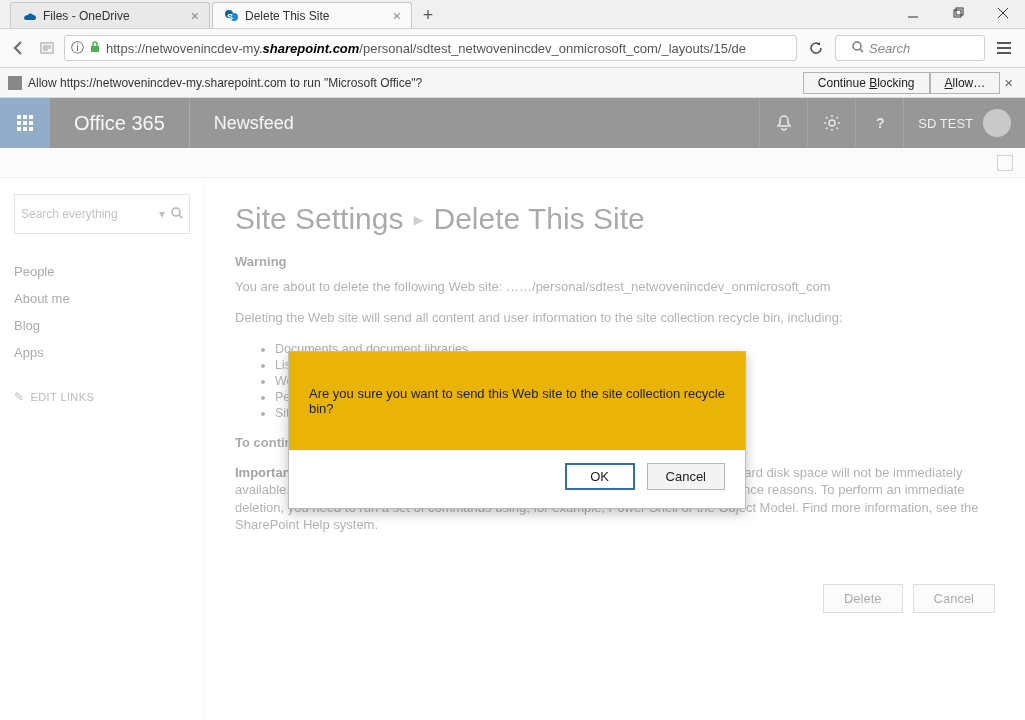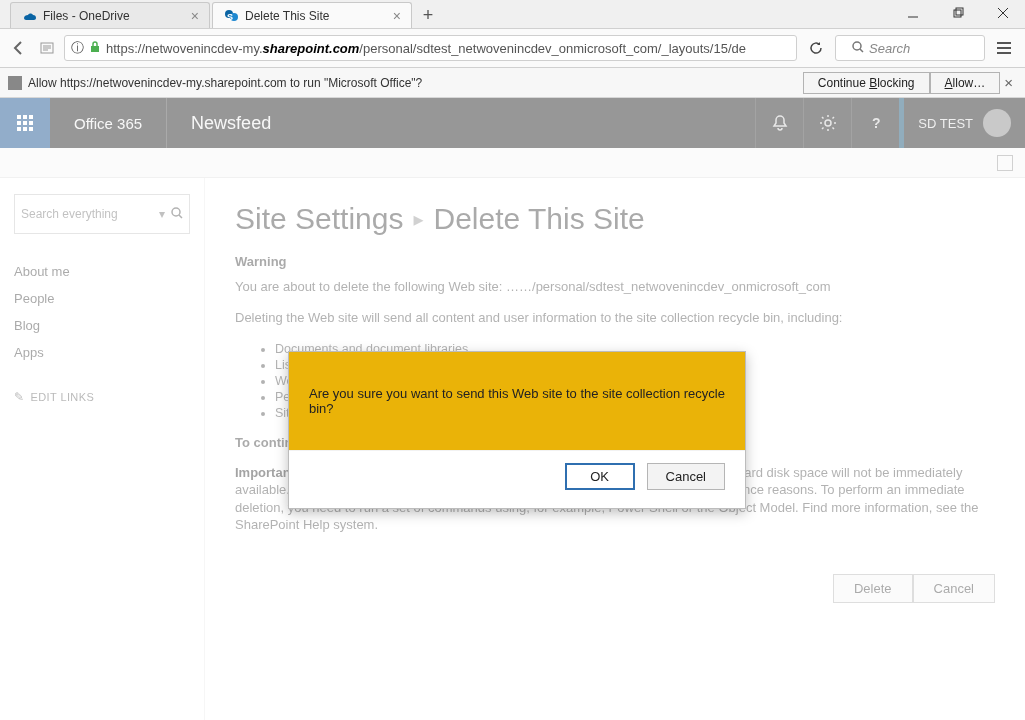--- a/index.html
+++ b/index.html
@@ -39,25 +39,25 @@
   .infobar .dismiss { color: #666; font-size: 15px; padding: 0 4px; }
 
   
   .page-wrap { position: relative; height: calc(720px - 28px - 38px - 30px); background: #fff; }
 
   
   .suitebar { display: flex; align-items: center; height: 50px; background: #1a1a1a; color: #fff; }
   .waffle { width: 50px; height: 50px; background: #0f4a8a; display: flex; align-items: center; justify-content: center; }
   .waffle-grid { display: grid; grid-template-columns: repeat(3, 4px); grid-template-rows: repeat(3, 4px); gap: 2px; }
   .waffle-grid span { background: #fff; }
-  .brand { padding: 0 24px; font-size: 15px; border-right: 1px solid #444; height: 100%; display: flex; align-items: center; color: #eee; }
+  .brand { padding: 0 24px; font-size: 20px; border-right: 1px solid #444; height: 100%; display: flex; align-items: center; color: #eee; }
   .site-title { padding: 0 24px; font-size: 18px; color: #eee; }
   .suite-right { margin-left: auto; display: flex; align-items: center; }
   .suite-icon { width: 48px; height: 50px; display: flex; align-items: center; justify-content: center; border-left: 1px solid #333; color: #ccc; font-size: 16px; }
-  .user-block { display: flex; align-items: center; gap: 10px; padding: 0 14px; border-left: 5px solid #0c4a6e; color: #ddd; font-size: 13px; height: 50px; }
+  .user-block { display: flex; align-items: center; gap: 10px; padding: 0 14px; border-left: 1px solid #0c4a6e; color: #ddd; font-size: 13px; height: 50px; }
   .avatar { width: 28px; height: 28px; border-radius: 50%; background: #888; }
 
   
   .ribbon { height: 30px; background: #f6f6f6; border-bottom: 1px solid #e1e1e1; display: flex; align-items: center; justify-content: flex-end; padding-right: 12px; }
   .focus-icon { width: 16px; height: 16px; border: 1px solid #999; position: relative; }
 
   
   .body-row { display: flex; height: calc(100% - 50px - 30px); }
   .leftnav { width: 205px; padding: 16px 14px; border-right: 1px solid #eaeaea; background: #fff; }
   .searchbox { display: flex; align-items: center; border: 1px solid #c7c7c7; height: 40px; padding: 0 6px; font-size: 12px; color: #777; margin-bottom: 24px; }
@@ -71,21 +71,21 @@
   .breadcrumb { font-size: 30px; font-weight: 300; color: #444; margin-bottom: 18px; display: flex; align-items: center; gap: 10px; }
   .crumb-sep { font-size: 20px; color: #999; }
   .warning-h { font-weight: 600; color: #444; margin-bottom: 10px; }
   .para { margin-bottom: 14px; color: #555; line-height: 1.3; }
   .bullets { list-style: disc; margin: 4px 0 14px 40px; color: #555; }
   .bullets li { padding: 1px 0; font-size: 12.5px; }
   .continue { color: #444; margin-bottom: 14px; }
   .continue b { font-weight: 600; }
   .important { color: #555; line-height: 1.35; }
   .important b { font-weight: 600; color: #333; }
-  .page-buttons { display: flex; justify-content: flex-end; margin-top: 40px; }
+  .page-buttons { display: flex; justify-content: flex-end; gap: 10px; margin-top: 50px; }
   .sp-btn { border: 1px solid #b5b5b5; background: #f7f7f7; padding: 6px 20px; font-size: 13px; color: #444; }
 
   
   .dim { position: absolute; inset: 0; background: rgba(255,255,255,0.55); pointer-events: none; }
 
   
   .modal { position: absolute; left: 288px; top: 253px; width: 458px; background: #fff; border: 1px solid #bcbcbc; box-shadow: 0 4px 12px rgba(0,0,0,0.25); z-index: 10; }
   .modal-msg { padding: 34px 20px 34px 20px; font-size: 13px; color: #222; background:#eab308; }
   .modal-btns { display: flex; justify-content: flex-end; gap: 12px; padding: 12px 20px 18px; background:#fff; border-top:1px solid #f2f2f2;}
   .modal-btn { min-width: 70px; padding: 4px 18px; font-size: 13px; border: 1px solid #b5b5b5; background: #f3f3f3; color: #222; }
@@ -262,22 +262,22 @@
       <div class="searchbox">
         <span>Search everything</span>
         <span class="dd">▾</span>
         <span class="go">
           <svg width="12" height="12">
               <circle cx="5" cy="5" r="4" fill="none" stroke="#555" stroke-width="1.5"></circle>
               <line x1="8" y1="8" x2="11" y2="11" stroke="#555" stroke-width="1.5"></line>
             </svg>
         </span>
       </div>
+      <div class="nav-item">People</div>
       <div class="nav-item">About me</div>
-      <div class="nav-item">People</div>
       <div class="nav-item">Blog</div>
       <div class="nav-item">Apps</div>
       <div class="edit-links">
         <span class="pencil">✎</span>
         <span>EDIT LINKS</span>
       </div>
     </div>
 
     <div class="main">
       <div class="breadcrumb">

